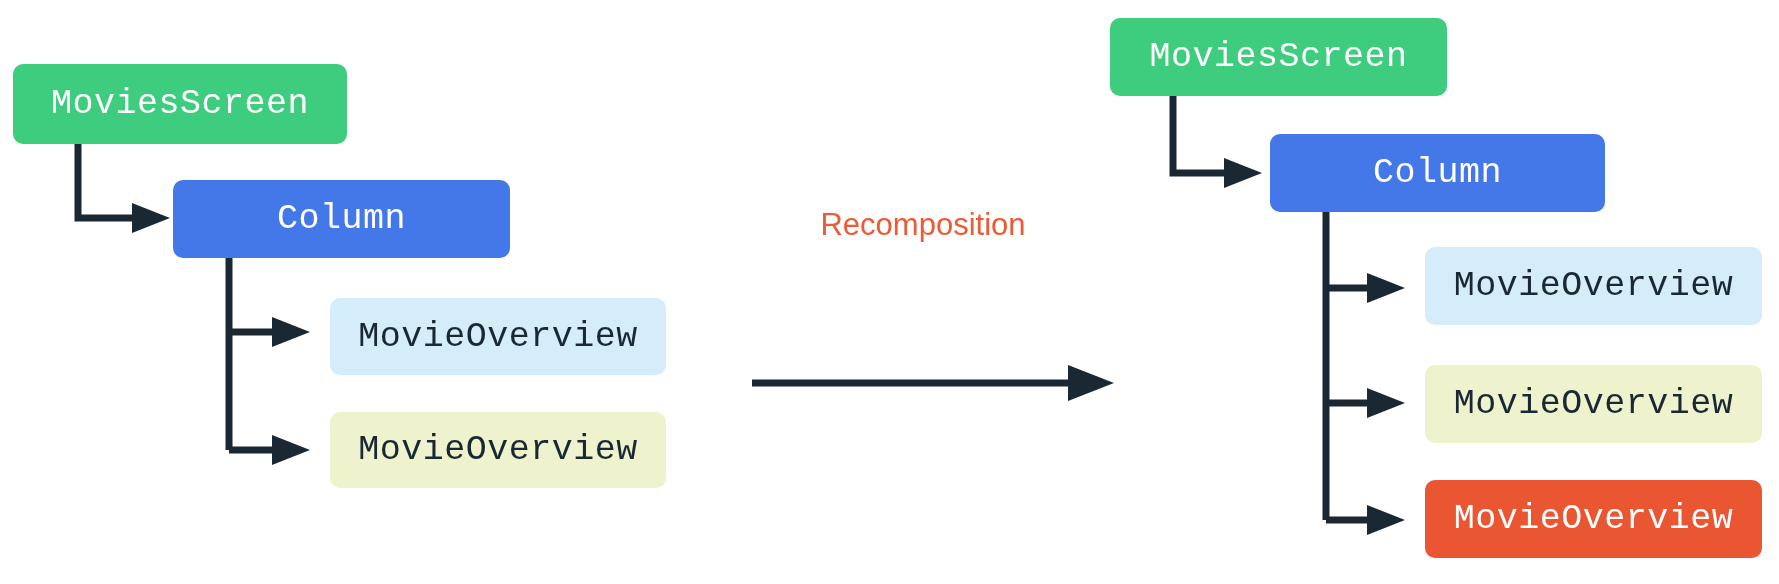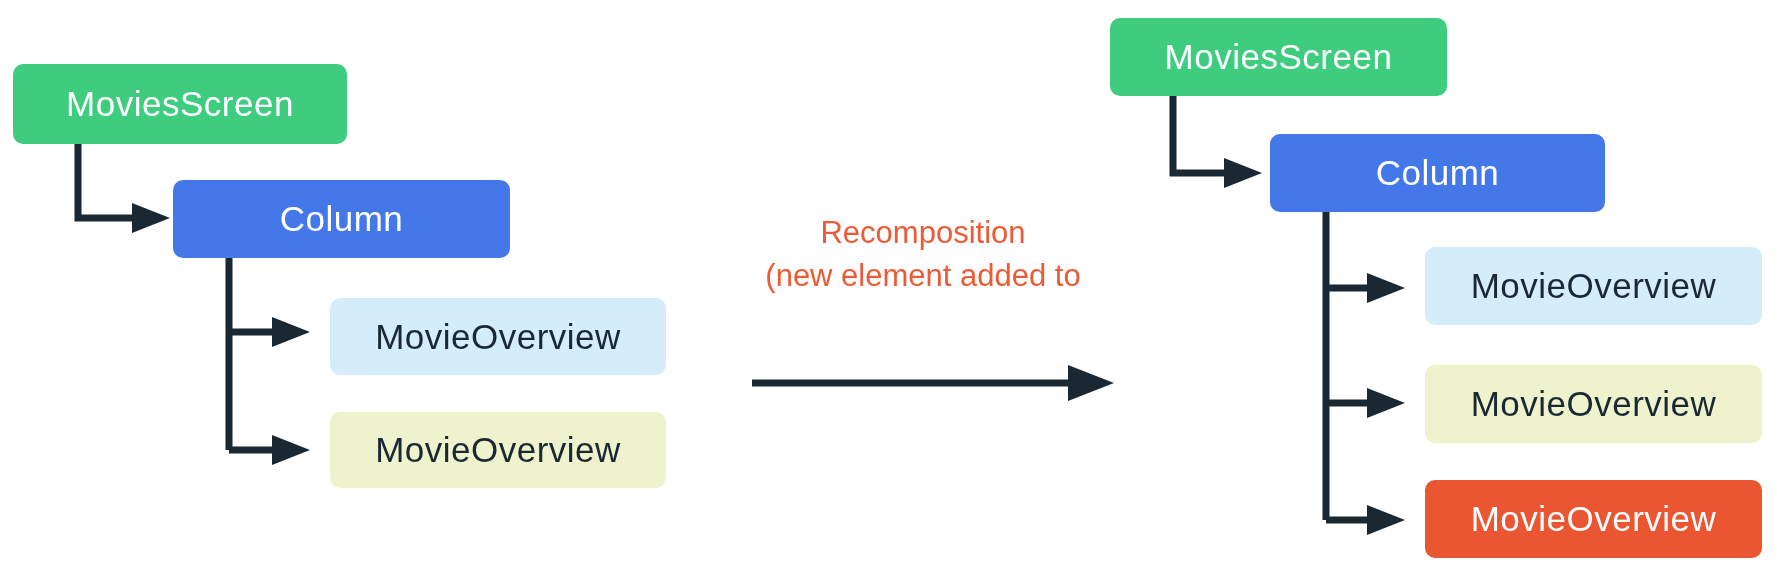--- a/index.html
+++ b/index.html
@@ -13,36 +13,37 @@
   #connectors{position:absolute;left:0;top:0;width:1779px;height:584px;}
   .connector path{stroke:var(--connector);stroke-width:7;fill:none;stroke-linejoin:miter;}
   .connector polygon{fill:var(--connector);stroke:none;}
   .node{
     position:absolute;
     display:flex;align-items:center;justify-content:center;
     border-radius:10px;
     font-size:35px;
     letter-spacing:0.5px;
     white-space:nowrap;
+    font-family:Liberation Mono, monospace;
   }
   
   .lt-n0{left:13px;top:64px;width:334px;height:80px;}
   .lt-n1{left:173px;top:180px;width:337px;height:78px;}
   .lt-n2{left:330px;top:298px;width:336px;height:77px;}
   .lt-n3{left:330px;top:412px;width:336px;height:76px;}
   
   .rt-n0{left:1110px;top:18px;width:337px;height:78px;}
   .rt-n1{left:1270px;top:134px;width:335px;height:78px;}
   .rt-n2{left:1425px;top:247px;width:337px;height:78px;}
   .rt-n3{left:1425px;top:365px;width:337px;height:78px;}
   .rt-n4{left:1425px;top:480px;width:337px;height:78px;}
   
   .annotation{
     position:absolute;
-    left:640px;top:212px;width:566px;
+    left:640px;top:204px;width:566px;
     text-align:center;
     color:var(--annotation);
     font-size:31px;
     line-height:1.38;
   }
   .annotation span{display:block;}
 </style>
 </head>
 <body>
 
@@ -84,21 +85,20 @@
     </g>
   </svg>
 
   <div class="node lt-n0" style="background-color: rgb(62, 205, 126); color: rgb(255, 255, 255);">MoviesScreen</div>
   <div class="node lt-n1" style="background-color: rgb(68, 120, 232); color: rgb(255, 255, 255);">Column</div>
   <div class="node lt-n2" style="background-color: rgb(213, 236, 250); color: rgb(26, 40, 51);">MovieOverview</div>
   <div class="node lt-n3" style="background-color: rgb(238, 243, 206); color: rgb(26, 40, 51);">MovieOverview</div>
 
   <div class="annotation">
     <span>Recomposition</span>
-    <span>(new element added to</span>
   </div>
 
   <div class="node rt-n0" style="background-color: rgb(62, 205, 126); color: rgb(255, 255, 255);">MoviesScreen</div>
   <div class="node rt-n1" style="background-color: rgb(68, 120, 232); color: rgb(255, 255, 255);">Column</div>
   <div class="node rt-n2" style="background-color: rgb(213, 236, 250); color: rgb(26, 40, 51);">MovieOverview</div>
   <div class="node rt-n3" style="background-color: rgb(238, 243, 206); color: rgb(26, 40, 51);">MovieOverview</div>
   <div class="node rt-n4" style="background-color: rgb(234, 85, 50); color: rgb(255, 255, 255);">MovieOverview</div>
 
 </div>
 

